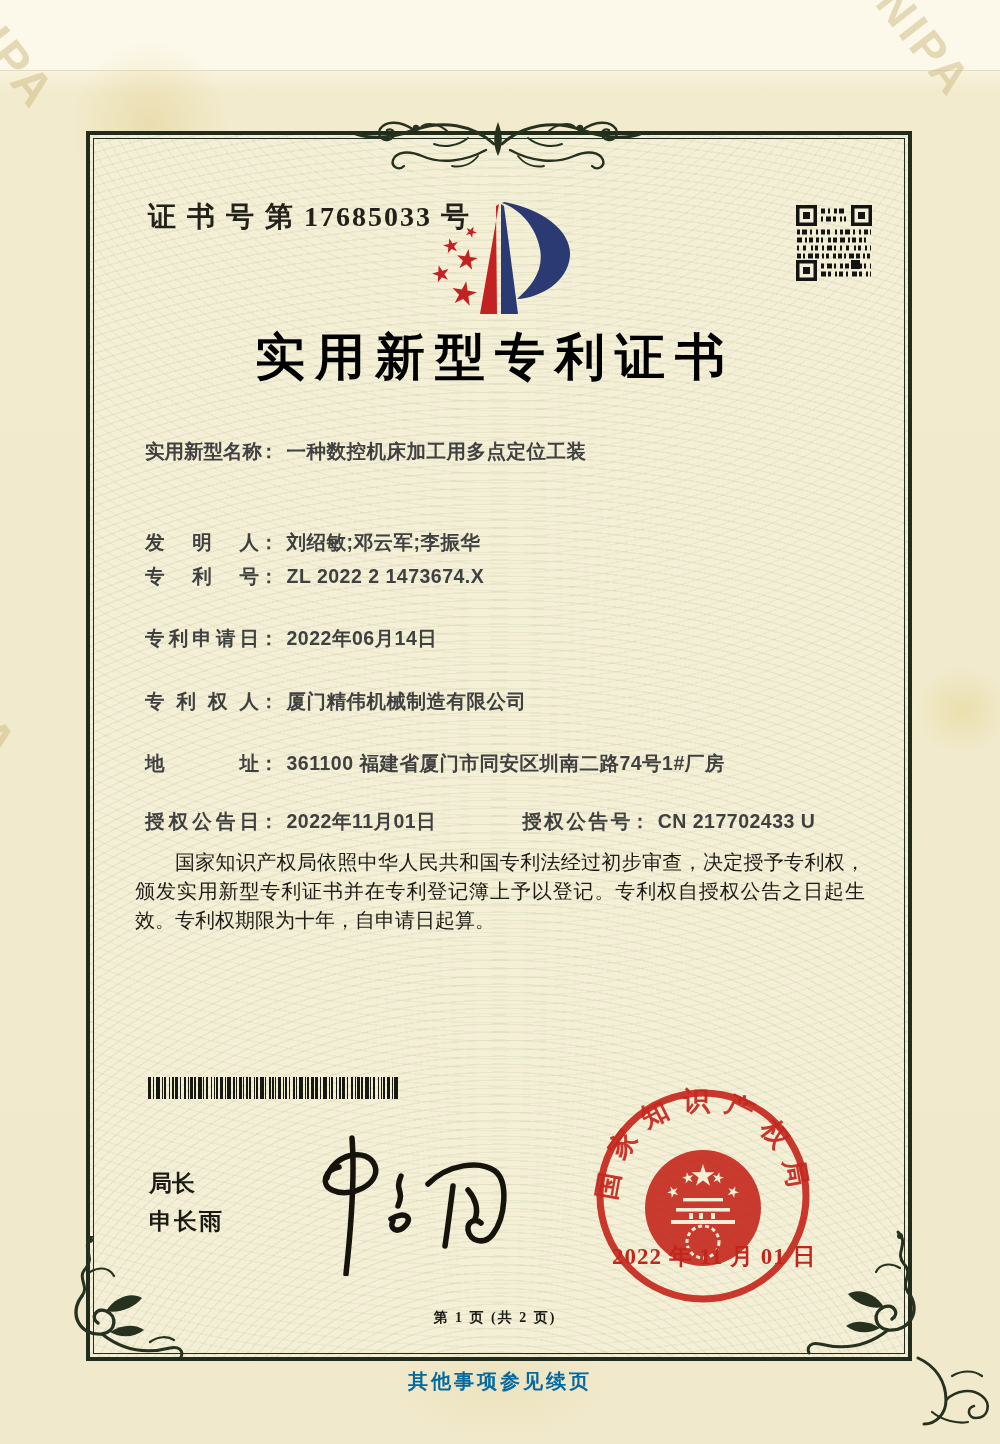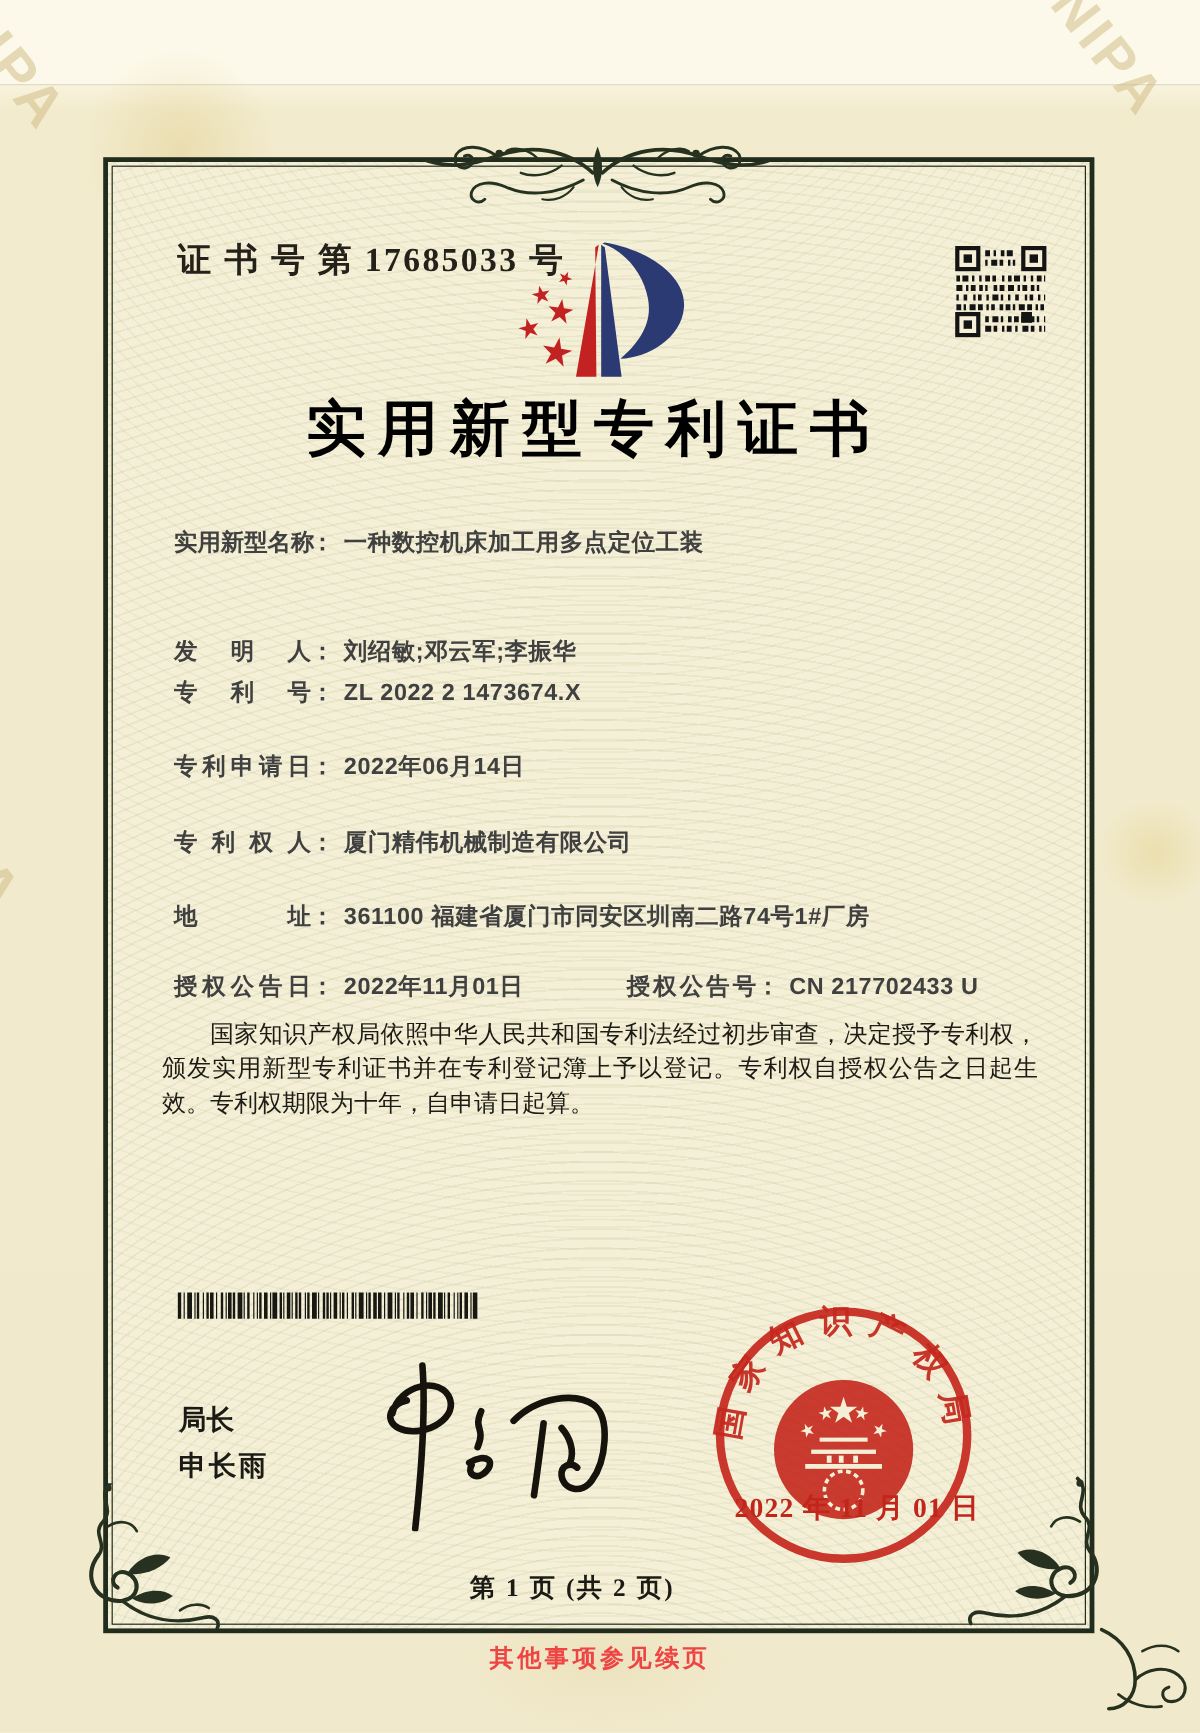--- a/index.html
+++ b/index.html
@@ -38,22 +38,22 @@
   
   .paras{left:135px;top:848px;width:730px;font-size:20px;line-height:29px;text-align:justify;color:#1d1b15;font-family:Liberation Serif, serif;}
   .paras p{margin:0;text-indent:2em;}
   
   .barcode{left:148px;top:1076px;}
   .director-title{left:149px;top:1168px;font-family:"Liberation Sans",sans-serif;font-weight:bold;font-size:23px;}
   .director-name{left:149px;top:1206px;font-family:"Liberation Sans",sans-serif;font-weight:bold;font-size:23px;letter-spacing:2px;}
   .signature{left:272px;top:1126px;}
   .seal{left:589px;top:1082px;}
   .seal-date{left:612px;top:1241px;font-size:23px;font-weight:bold;color:#c2261b;letter-spacing:1px;white-space:nowrap;}
-  .page-info{left:68px;top:1309px;width:818px;text-align:center;font-size:21px;font-weight:bold;letter-spacing:2px;}
-  .cont-note{left:0;top:1368px;width:1000px;text-align:center;font-size:20px;font-weight:bold;letter-spacing:3px;color:#ef4444;}
+  .page-info{left:86px;top:1309px;width:818px;text-align:center;font-size:14px;font-weight:bold;letter-spacing:2px;}
+  .cont-note{left:0;top:1368px;width:1000px;text-align:center;font-size:20px;font-weight:bold;letter-spacing:3px;color:#0369a1;}
   svg{display:block;}
 </style>
 </head>
 <body>
 
 <div class="abs scan-strip"></div>
 <div class="abs stain" style="left:70px;top:40px;width:160px;height:170px;background:radial-gradient(closest-side,rgba(224,205,140,.45),rgba(224,205,140,0));"></div>
 <div class="abs stain" style="left:915px;top:665px;width:95px;height:90px;background:radial-gradient(closest-side,rgba(228,212,145,.5),rgba(228,212,145,0));"></div>
 <div class="abs stain" style="left:390px;top:1330px;width:220px;height:110px;background:radial-gradient(closest-side,rgba(222,206,150,.25),rgba(222,206,150,0));"></div>
 

